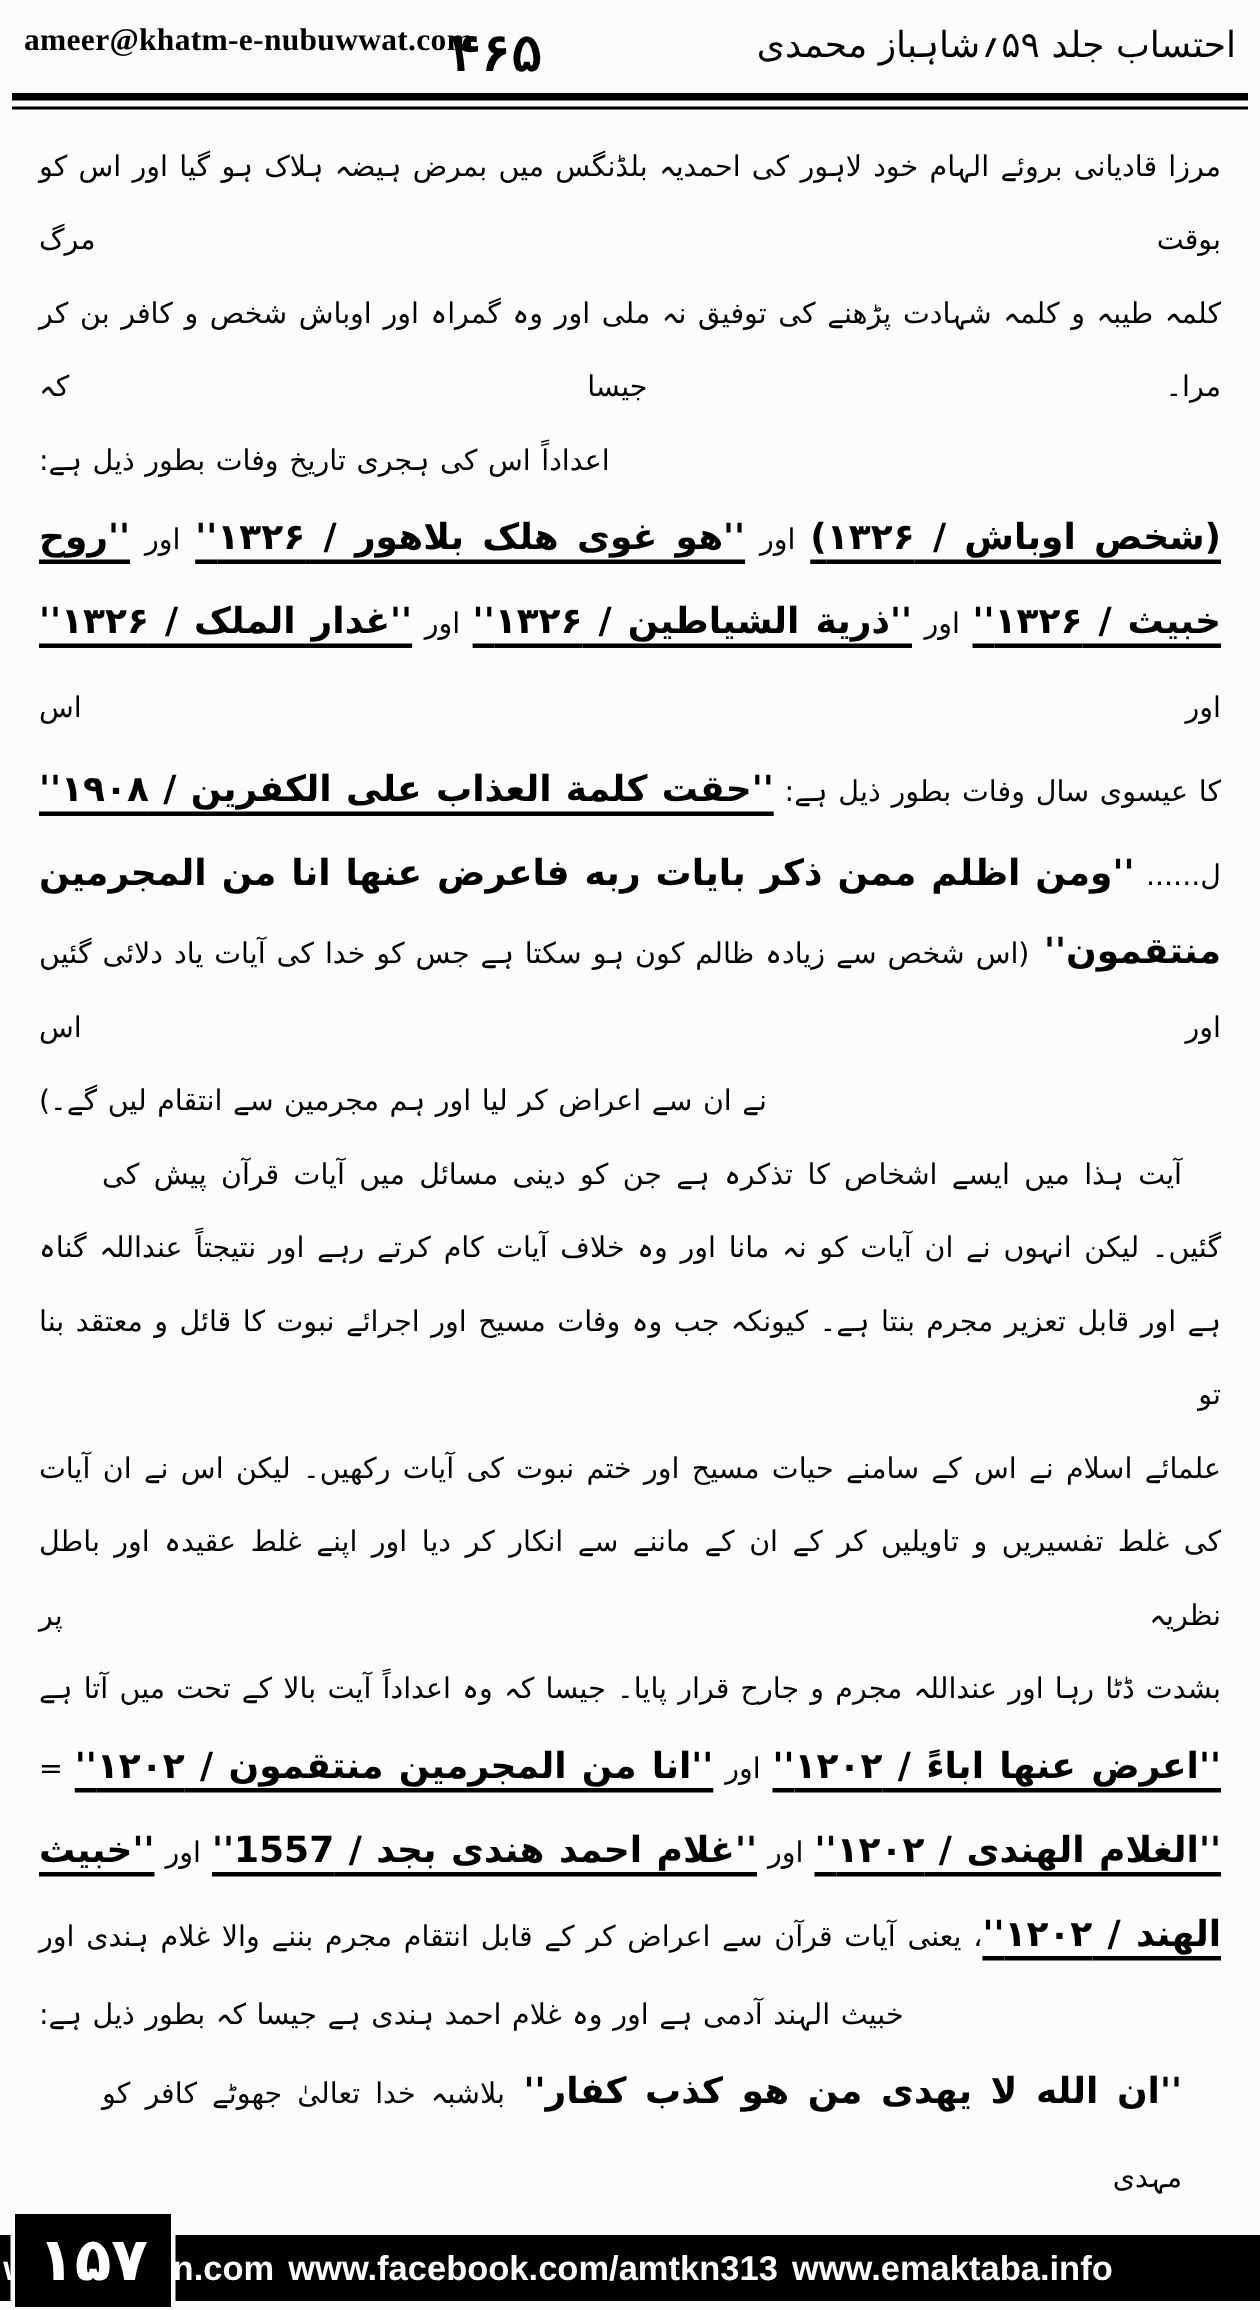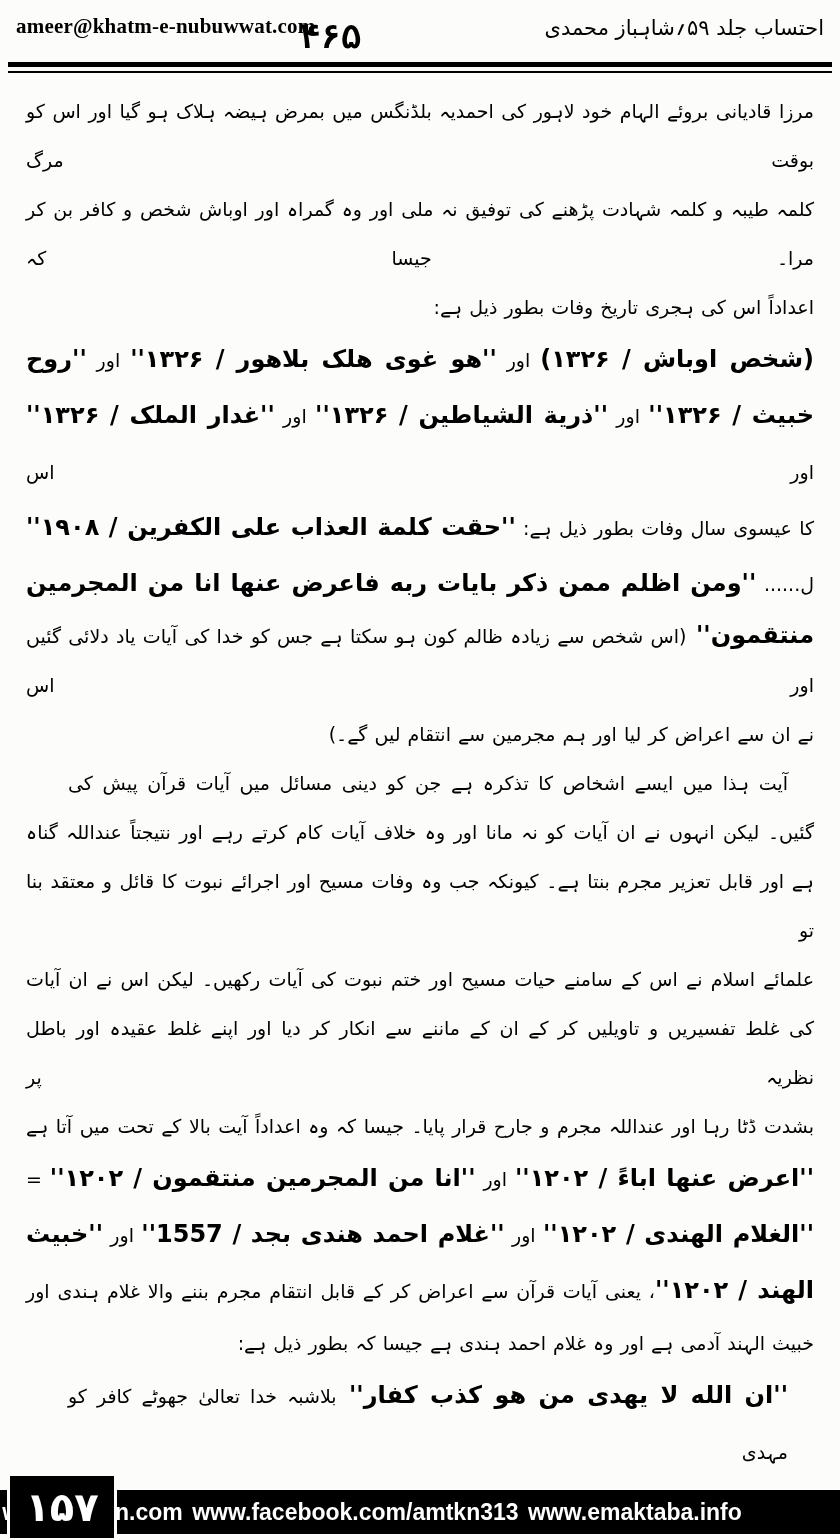--- a/index.html
+++ b/index.html
@@ -29,53 +29,54 @@
     letter-spacing: 0.2px;
   }
   .hdr-pageno {
     position: absolute; left: 300px; top: 16px;
     font-size: 34px;
     font-weight: bold;
     font-family: Liberation Mono, monospace;
   }
   .hdr-title {
     position: absolute; right: 16px; top: 16px;
-    font-size: 21px;
+    font-size: 24px;
   }
   .rule {
     margin: 0 8px;
     height: 11px;
     border-top: 5px solid #000;
     border-bottom: 2px solid #000;
   }
   
   .body {
     padding: 14px 26px 0 26px;
     direction: rtl;
   }
   .line {
     font-size: 19px;
     line-height: 49px;
-    text-align: right;
+    text-align: left;
     word-spacing: 1px;
   }
   .line.fill {
     text-align: justify;
     text-align-last: justify;
     -moz-text-align-last: justify;
   }
   .line.q { line-height: 56px; }
   .line.indent { padding-right: 26px; margin-left: 42px; }
   .r-n { font-weight: normal; }
   .r-b, .r-u {
     font-weight: bold;
     font-size: 24px;
     line-height: 1.15;
   }
   .r-u {
+    text-decoration: underline;
     text-decoration-thickness: 3px;
     text-underline-offset: 7px;
   }
   
   .footer-bar {
     position: absolute;
     left: 0; right: 0; bottom: 6px;
     height: 44px;
     background: #000;
     display: flex;

